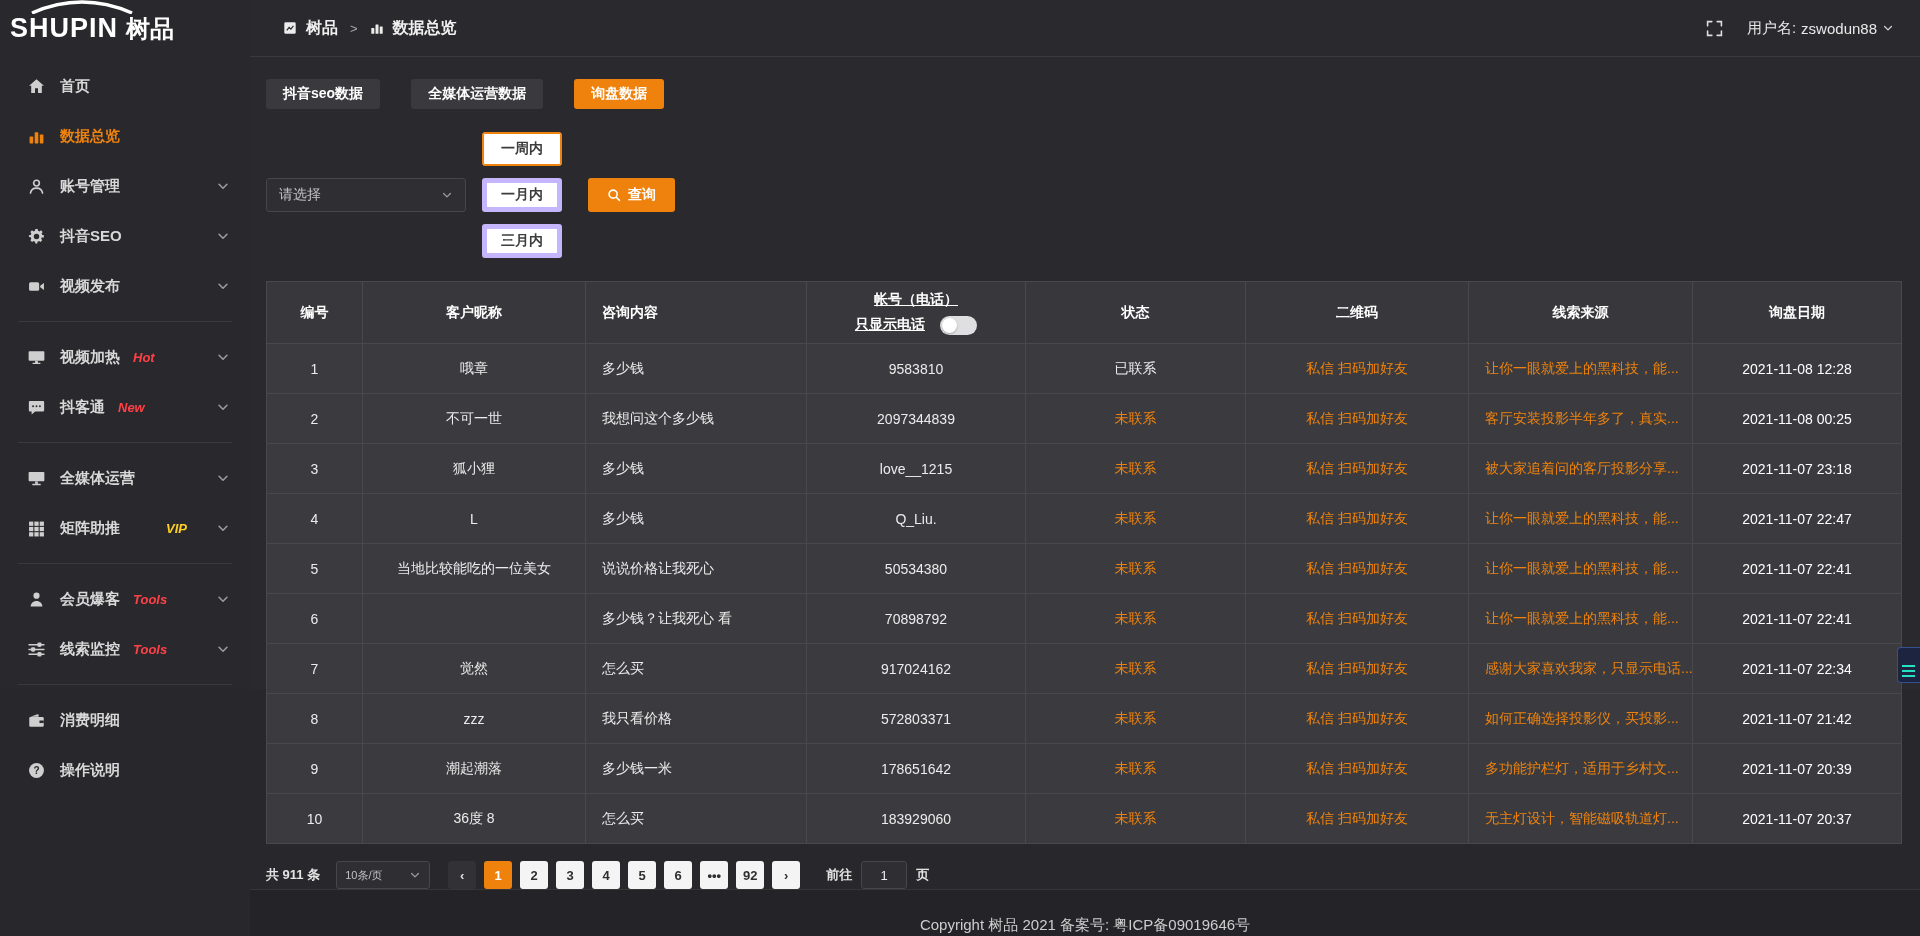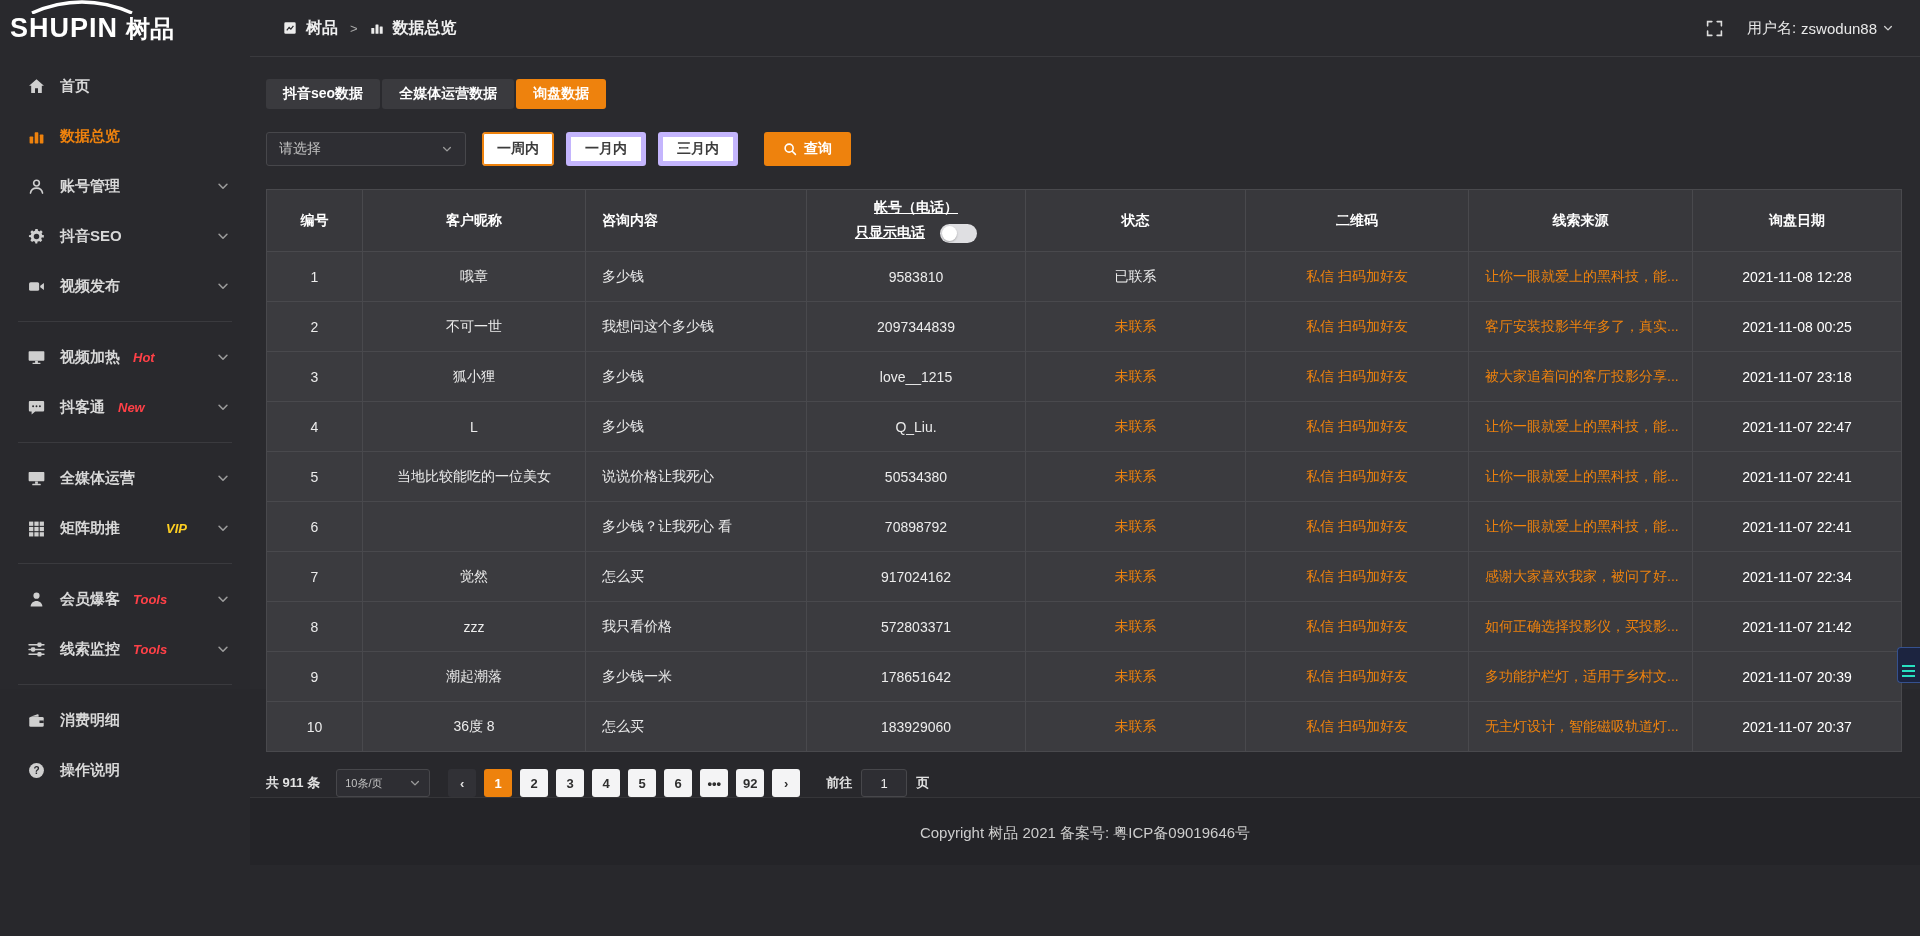--- a/index.html
+++ b/index.html
@@ -40,29 +40,29 @@
   .bc-icon svg{width:14px;height:14px;}
   .crumb-sep{color:#aaa;font-size:13px;font-weight:400;padding:0 3px;}
   .topbar-right{display:flex;align-items:center;gap:24px;color:#e9e9e9;font-size:15px;}
   .fs-icon{display:flex;cursor:pointer;color:#ddd;}
   .fs-icon svg{width:17px;height:17px;}
   .user-chip{display:flex;align-items:center;gap:5px;cursor:pointer;}
   .user-caret{display:flex;color:#cfcfcf;}
   .user-caret svg{width:12px;height:12px;}
 
   .content{flex:1;padding:22px 18px 0 16px;}
-  .tabs{display:flex;gap:2px;}
+  .tabs{display:flex;gap:31px;}
   .tab{height:30px;padding:0 17px;background:#3a3a3e;color:#fff;font-size:14px;font-weight:700;border:none;border-radius:3px;display:inline-flex;align-items:center;cursor:pointer;font-family:inherit;}
   .tab.active{background:var(--accent);}
 
   .filters{display:flex;align-items:center;margin-top:23px;}
   .select{width:200px;height:34px;background:#2e2e33;border:1px solid #47474b;border-radius:3px;display:flex;align-items:center;justify-content:space-between;padding:0 12px;color:#c2c2c2;font-size:14px;cursor:pointer;}
   .sel-caret{display:flex;color:#9a9a9a;}
   .sel-caret svg{width:12px;height:12px;}
-  .range-group{display:flex;gap:12px;margin-left:16px;}
+  .range-group{display:flex;gap:12px;margin-left:16px;flex-direction:column;}
   .range-btn{height:34px;min-width:66px;padding:0 14px;background:#fff;color:#3c3c3c;font-size:14px;font-weight:600;border:5px solid #c4b5fd;border-radius:3px;cursor:pointer;font-family:inherit;}
   .range-btn.active{border:1px solid var(--accent);box-shadow:0 0 0 1px var(--accent) inset;}
   .search-btn{height:34px;padding:0 19px;background:var(--accent);border:none;border-radius:3px;color:#fff;font-size:14px;font-weight:700;display:inline-flex;align-items:center;gap:7px;cursor:pointer;margin-left:26px;font-family:inherit;}
   .search-btn svg{width:14px;height:14px;}
 
   
   .table-wrap{margin-top:23px;}
   table{width:100%;border-collapse:collapse;table-layout:fixed;background:#3b3b3f;}
   th,td{border:1px solid var(--border);}
   thead th{height:62px;color:#fff;font-size:14px;font-weight:700;background:#38383c;text-align:center;}
@@ -467,21 +467,21 @@
     <td class="left link">让你一眼就爱上的黑科技，能...</td>
     <td class="date">2021-11-07 22:41</td>
   </tr>
               <tr>
     <td>7</td>
     <td>觉然</td>
     <td class="left">怎么买</td>
     <td>917024162</td>
     <td class="status-un">未联系</td>
     <td class="link">私信 扫码加好友</td>
-    <td class="left link">感谢大家喜欢我家，被问了好...</td>
+    <td class="left link">感谢大家喜欢我家，只显示电话...</td>
     <td class="date">2021-11-07 22:34</td>
   </tr>
               <tr>
     <td>8</td>
     <td>zzz</td>
     <td class="left">我只看价格</td>
     <td>572803371</td>
     <td class="status-un">未联系</td>
     <td class="link">私信 扫码加好友</td>
     <td class="left link">如何正确选择投影仪，买投影...</td>

